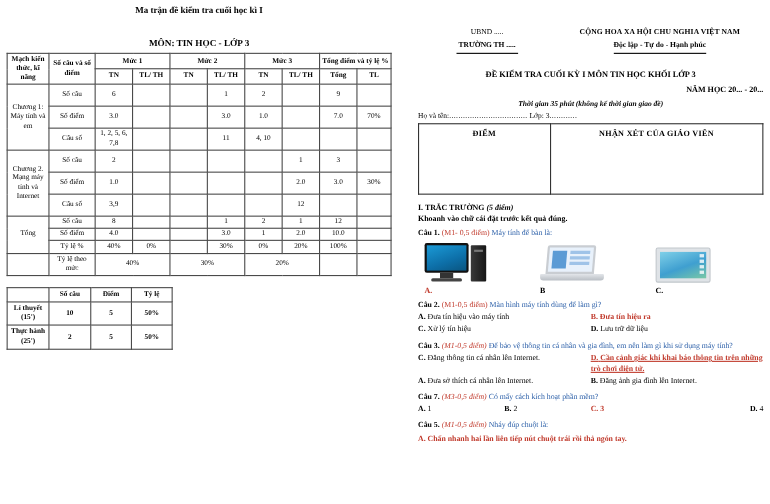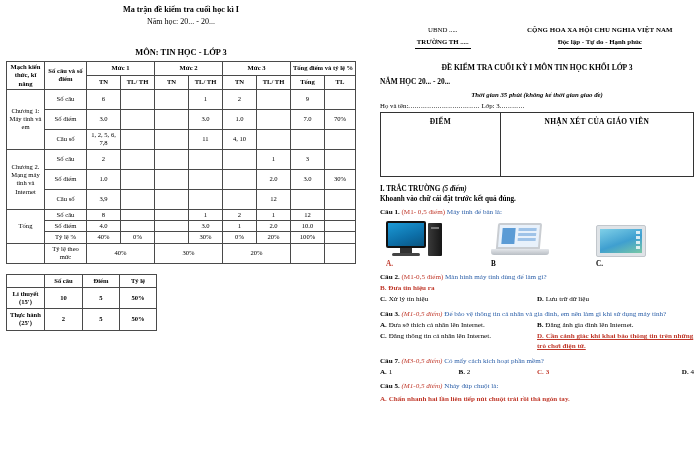--- a/index.html
+++ b/index.html
@@ -47,21 +47,21 @@
   
   .right{position:absolute;left:372px;top:0;width:330px;height:458px;padding:14px 8px 0 8px;box-sizing:border-box;}
   .hdr{display:flex;align-items:flex-start;}
   .hdr-l{width:40%;text-align:center;font-size:6.8px;line-height:1.7;padding-top:10px;}
   .hdr-l .ul{display:inline-block;border-bottom:1px solid #000;padding:0 2px 1px 2px;font-weight:bold;}
   .hdr-r{width:60%;text-align:center;font-size:6.9px;line-height:1.7;padding-top:10px;}
   .hdr-r .b1{font-weight:bold;letter-spacing:.1px;}
   .hdr-r .b2{font-weight:bold;display:inline-block;border-bottom:1px solid #000;padding-bottom:1px;}
 
   .exam-t{text-align:center;font-weight:bold;font-size:7.6px;margin-top:12px;line-height:1.8;}
-  .exam-y{text-align:left;font-weight:bold;font-size:7.4px;line-height:1.8;}
+  .exam-y{text-align:right;font-weight:bold;font-size:7.4px;line-height:1.8;}
   .exam-time{text-align:center;font-style:italic;font-weight:bold;font-size:6.8px;margin-top:3px;}
   .name-line{font-size:6.8px;margin-top:4px;white-space:nowrap;}
   .dotted{letter-spacing:.4px;}
 
   table.scorebox{border-collapse:collapse;width:314px;table-layout:fixed;margin-top:3px;}
   table.scorebox td{border:1px solid #333;height:58px;vertical-align:top;text-align:center;
     font-weight:bold;font-size:7.4px;padding-top:4px;letter-spacing:.3px;}
 
   .sect{font-weight:bold;font-size:7.2px;margin-top:8px;}
   .sect i{font-style:italic;}
@@ -108,21 +108,20 @@
   .tab .tscr:before{content:"";position:absolute;right:2px;top:2px;width:4px;height:3px;background:#fff;
     box-shadow:0 5px 0 #fff,0 10px 0 #fff,0 15px 0 #fff;opacity:.8;}
 </style>
 </head>
 <body>
 
 <div class="page">
 
   <div class="left">
     <div class="ttl">Ma trận đề kiểm tra cuối học kì I</div>
-    <div class="sub">Năm học: 20... - 20...</div>
     <div class="mon">MÔN: TIN HỌC - LỚP 3</div>
 
     <table class="matrix">
       <colgroup>
         <col style="width:38px">
           <col style="width:42px">
         <col style="width:34px">
           <col style="width:34px">
         <col style="width:34px">
           <col style="width:34px">
@@ -370,20 +369,24 @@
         <div class="imglbl">C.</div>
       </div>
     </div>
 
     <div class="q">
       <span class="num">Câu 2.</span>
       <span class="red">(M1-0,5 điểm)</span>
       <span class="blue">Màn hình máy tính dùng để làm gì?</span>
     </div>
     <div class="q" style="display:flex;margin-top:1px;">
+      <div style="width:50%">
+        <b>A.</b>
+        <span>Đưa tín hiệu vào máy tính</span>
+      </div>
       <div style="width:50%" class="redb">
         <b>B.</b>
         <span>Đưa tín hiệu ra</span>
       </div>
     </div>
     <div class="q" style="display:flex;margin-top:1px;">
       <div style="width:50%">
         <b>C.</b>
         <span>Xử lý tín hiệu</span>
       </div>
@@ -393,36 +396,36 @@
       </div>
     </div>
 
     <div class="q">
       <span class="num">Câu 3.</span>
       <span class="red ital">(M1-0,5 điểm)</span>
       <span class="blue">Để bảo vệ thông tin cá nhân và gia đình, em nên làm gì khi sử dụng máy tính?</span>
     </div>
     <div class="q" style="display:flex;margin-top:1px;">
       <div style="width:50%">
-        <b>A.</b>
-        <span>Đưa sở thích cá nhân lên Internet.</span>
-      </div>
-      <div style="width:50%">
-        <b>B.</b>
-        <span>Đăng ảnh gia đình lên Internet.</span>
-      </div>
-    </div>
-    <div class="q" style="display:flex;margin-top:1px;">
-      <div style="width:50%">
         <b>C.</b>
         <span>Đăng thông tin cá nhân lên Internet.</span>
       </div>
       <div style="width:50%" class="redu">
         <b>D.</b>
         <span>Cần cảnh giác khi khai báo thông tin trên những trò chơi điện tử.</span>
+      </div>
+    </div>
+    <div class="q" style="display:flex;margin-top:1px;">
+      <div style="width:50%">
+        <b>A.</b>
+        <span>Đưa sở thích cá nhân lên Internet.</span>
+      </div>
+      <div style="width:50%">
+        <b>B.</b>
+        <span>Đăng ảnh gia đình lên Internet.</span>
       </div>
     </div>
 
     <div class="q">
       <span class="num">Câu 7.</span>
       <span class="red ital">(M3-0,5 điểm)</span>
       <span class="blue">Có mấy cách kích hoạt phần mềm?</span>
     </div>
     <div class="q" style="display:flex;margin-top:1px;">
       <div style="width:25%">

